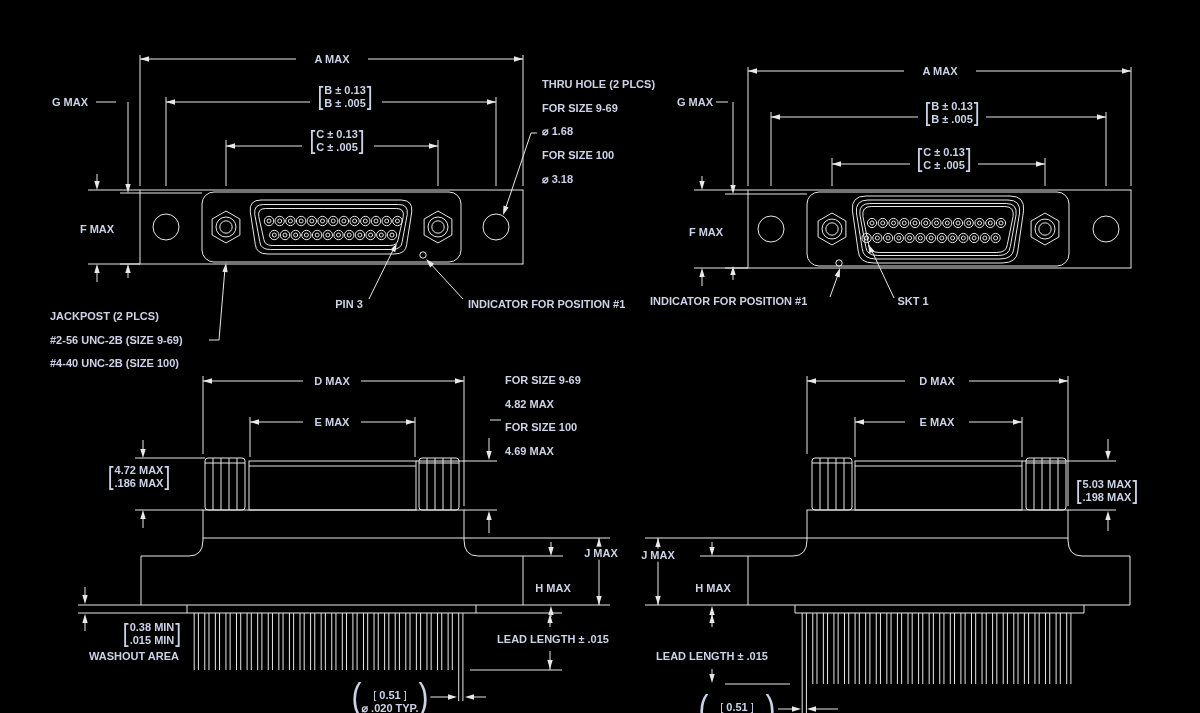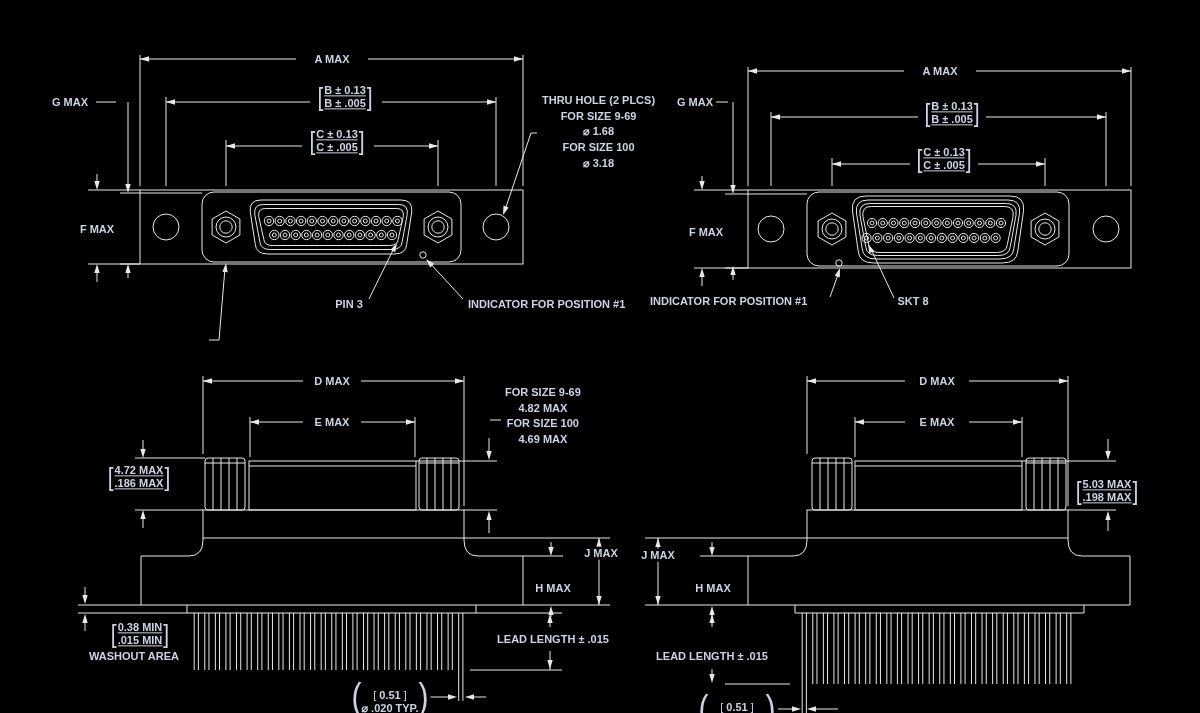--- a/index.html
+++ b/index.html
@@ -3,26 +3,26 @@
 <meta charset="utf-8">
 <style>
   html,body{margin:0;padding:0;background:#000;}
   #stage{position:relative;width:1200px;height:713px;background:#000;overflow:hidden;
          font-family:"Liberation Sans",sans-serif;margin-top:29px;}
   #geom{position:absolute;left:0;top:0;}
   .overlay{position:absolute;left:0;top:0;width:1200px;height:713px;}
   .lb{position:absolute;white-space:nowrap;font-weight:700;font-size:11px;line-height:1.15;
       color:#ccd3e6;background:#000;padding:0 2px;transform:translate(-50%,-50%);}
   .la{transform:translate(0,-50%);} 
-  .pair{display:flex;align-items:center;gap:1px;text-decoration:underline;}
+  .pair{display:flex;gap:1px;}
   .pair::before{content:"[";font-weight:400;font-size:21px;transform:scaleY(1.25);color:#ccd3e6;}
   .pair::after{content:"]";font-weight:400;font-size:21px;transform:scaleY(1.25);color:#ccd3e6;}
   .col{display:flex;flex-direction:column;align-items:center;}
   .col div{text-align:center;}
-  .stack{display:flex;flex-direction:column;align-items:center;gap:3px;}
+  .stack{display:flex;flex-direction:column;align-items:flex-start;gap:11px;}
   .parens{display:flex;align-items:flex-end;}
   .parens::before{content:"(";font-weight:400;font-size:30px;transform:scaleY(1.25);color:#ccd3e6;}
   .parens::after{content:")";font-weight:400;font-size:30px;transform:scaleY(1.25);color:#ccd3e6;}
   .sb::before{content:"[ ";font-weight:400;}
   .sb::after{content:" ]";font-weight:400;}
   .nob{background:transparent;}
 </style>
 </head>
 <body>
 
@@ -491,20 +491,25 @@
     <div class="lb pair" style="left:337px;top:112px">
       <span class="col">
           <div>C ± 0.13</div>
           <div>C ± .005</div>
         </span>
     </div>
     <div class="lb" style="left:70px;top:73px">G MAX</div>
     <div class="lb" style="left:97px;top:200px">F MAX</div>
     <div class="lb" style="left:349px;top:275px">PIN 3</div>
     <div class="lb la" style="left:466px;top:275px">INDICATOR FOR POSITION #1</div>
+    <div class="lb la nob stack" style="left:48px;top:311px">
+      <div>JACKPOST (2 PLCS)</div>
+      <div>#2-56 UNC-2B (SIZE 9-69)</div>
+      <div>#4-40 UNC-2B (SIZE 100)</div>
+    </div>
     <div class="lb la nob stack" style="left:540px;top:103px">
       <div>THRU HOLE (2 PLCS)</div>
       <div>FOR SIZE 9-69</div>
       <div>⌀ 1.68</div>
       <div>FOR SIZE 100</div>
       <div>⌀ 3.18</div>
     </div>
 
     <div class="lb" style="left:940px;top:42px">A MAX</div>
     <div class="lb pair" style="left:952px;top:84px">
@@ -515,40 +520,40 @@
     </div>
     <div class="lb pair" style="left:944px;top:130px">
       <span class="col">
           <div>C ± 0.13</div>
           <div>C ± .005</div>
         </span>
     </div>
     <div class="lb" style="left:695px;top:73px">G MAX</div>
     <div class="lb" style="left:706px;top:203px">F MAX</div>
     <div class="lb la" style="left:648px;top:272px">INDICATOR FOR POSITION #1</div>
-    <div class="lb" style="left:913px;top:272px">SKT 8</div>
+    <div class="lb" style="left:913px;top:272px">SKT 1</div>
 
     <div class="lb" style="left:332px;top:352px">D MAX</div>
     <div class="lb" style="left:332px;top:393px">E MAX</div>
     <div class="lb pair" style="left:139px;top:448px">
       <span class="col">
           <div>4.72 MAX</div>
           <div>.186 MAX</div>
         </span>
     </div>
     <div class="lb la nob stack" style="left:503px;top:387px">
       <div>FOR SIZE 9-69</div>
       <div>4.82 MAX</div>
       <div>FOR SIZE 100</div>
       <div>4.69 MAX</div>
     </div>
     <div class="lb" style="left:601px;top:524px">J MAX</div>
     <div class="lb" style="left:553px;top:559px">H MAX</div>
     <div class="lb" style="left:553px;top:610px">LEAD LENGTH ± .015</div>
-    <div class="lb pair" style="left:140px;top:605px">
+    <div class="lb pair" style="left:152px;top:605px">
       <span class="col">
           <div>0.38 MIN</div>
           <div>.015 MIN</div>
         </span>
     </div>
     <div class="lb" style="left:134px;top:627px">WASHOUT AREA</div>
     <div class="lb parens" style="left:390px;top:668px">
       <span class="col">
           <div class="sb">0.51</div>
           <div>⌀ .020 TYP.</div>

